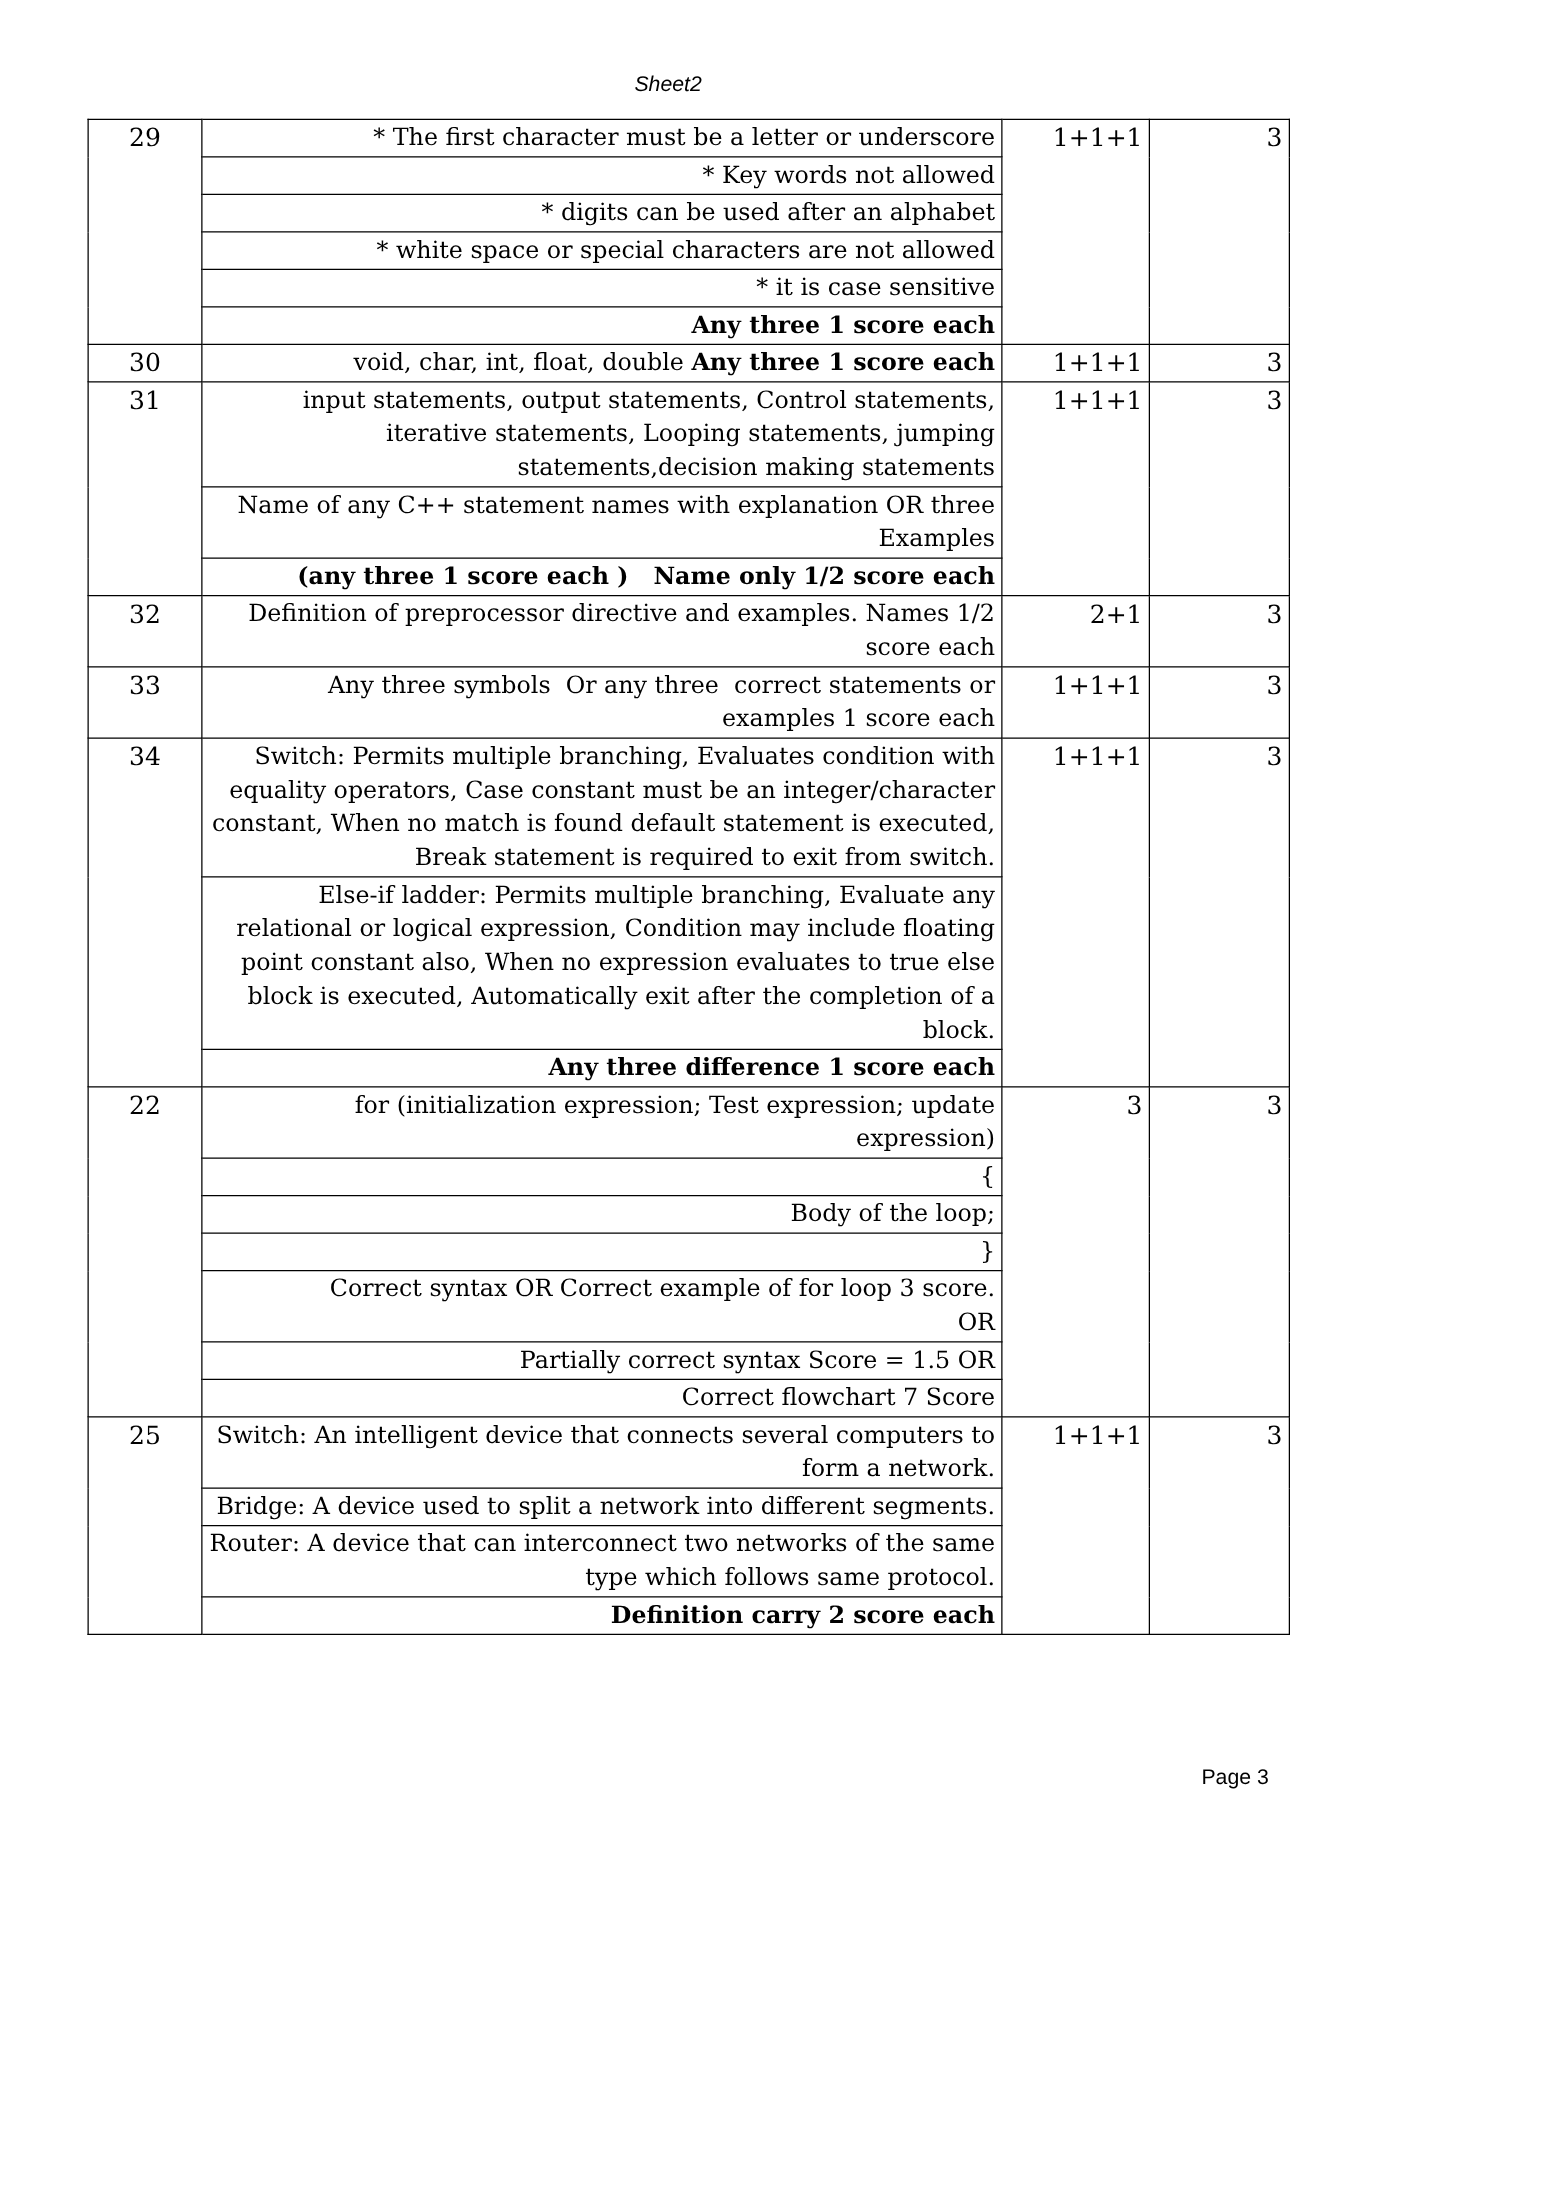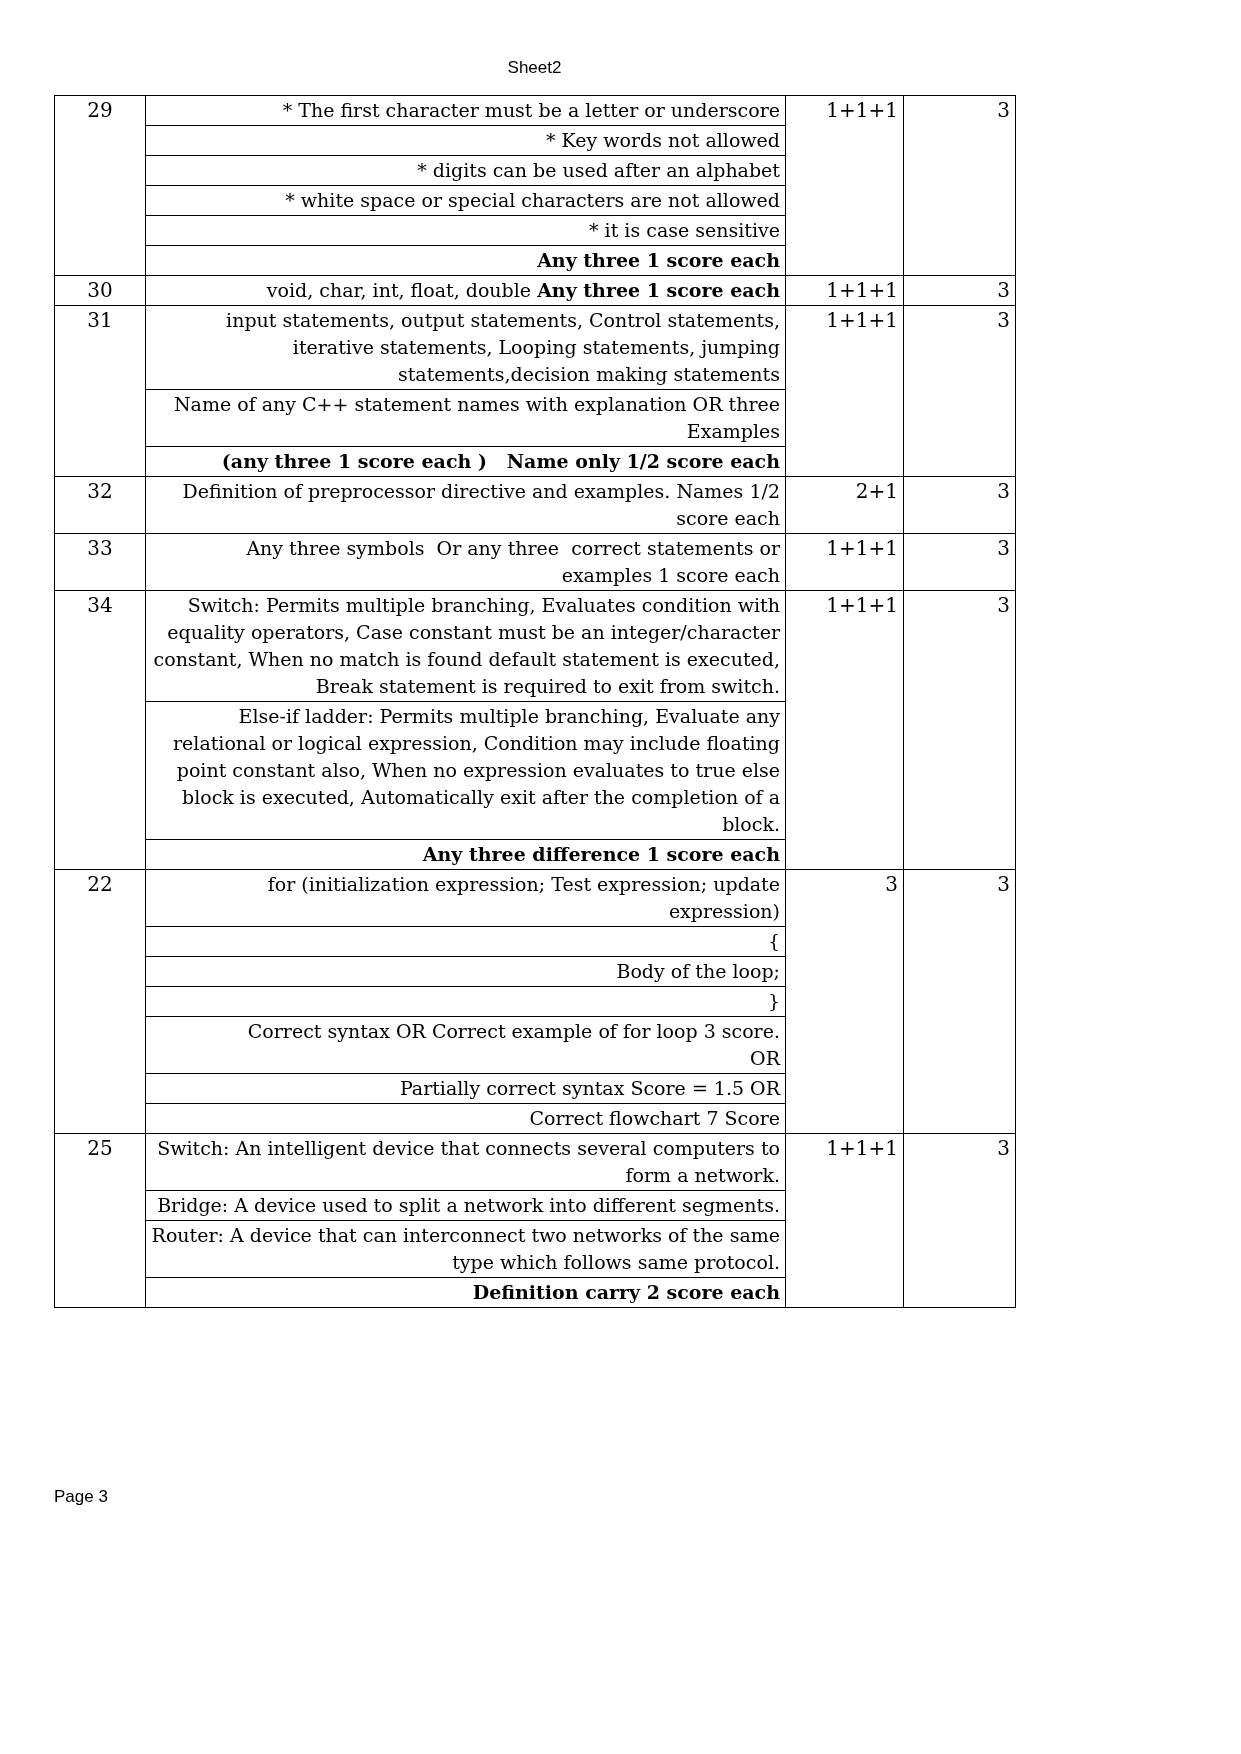--- a/index.html
+++ b/index.html
@@ -21,25 +21,26 @@
     overflow: hidden;
   }
   .sheet-title {
     position: absolute;
     top: 58px;
     left: 54px;
     width: 961px;
     text-align: center;
     font-family: "Liberation Sans", sans-serif;
     font-size: 17px;
+    font-style: italic;
   }
   table.answer-key {
     position: absolute;
     top: 95px;
-    left: 54px;
+    left: 70px;
     width: 961px;
     border-collapse: collapse;
     table-layout: fixed;
     font-size: 19px;
   }
   col.c-qno   { width: 91px; }
   col.c-ans   { width: 640px; }
   col.c-marks { width: 118px; }
   col.c-total { width: 112px; }
   table.answer-key td {
@@ -59,24 +60,24 @@
     text-align: right;
   }
   td.marks, td.total {
     text-align: right;
     vertical-align: middle;
     font-size: 20px;
   }
   .b { font-weight: bold; margin-top: 10px; }
   .page-footer {
     position: absolute;
-    top: 1487px;
+    top: 1412px;
     left: 54px;
     width: 961px;
-    text-align: left;
+    text-align: right;
     font-family: "Liberation Sans", sans-serif;
     font-size: 17px;
   }
 </style>
 </head>
 <body>
 
 <div class="page">
   <div class="sheet-title">Sheet2</div>
 

